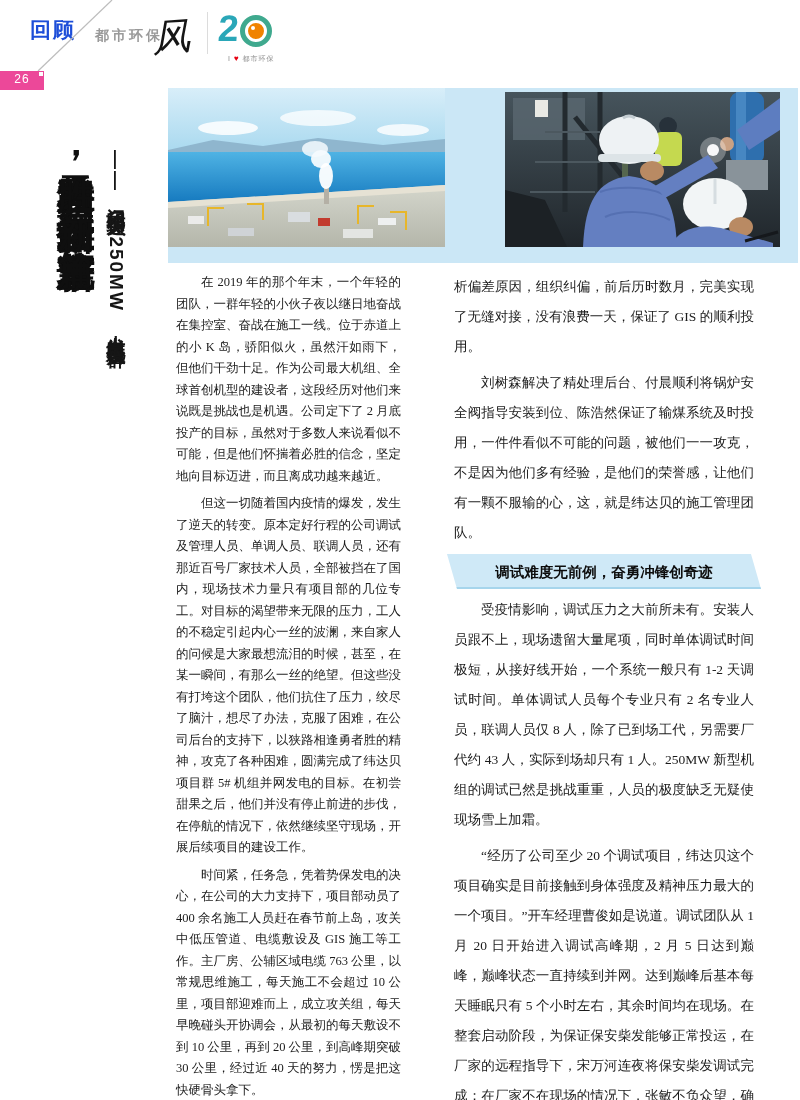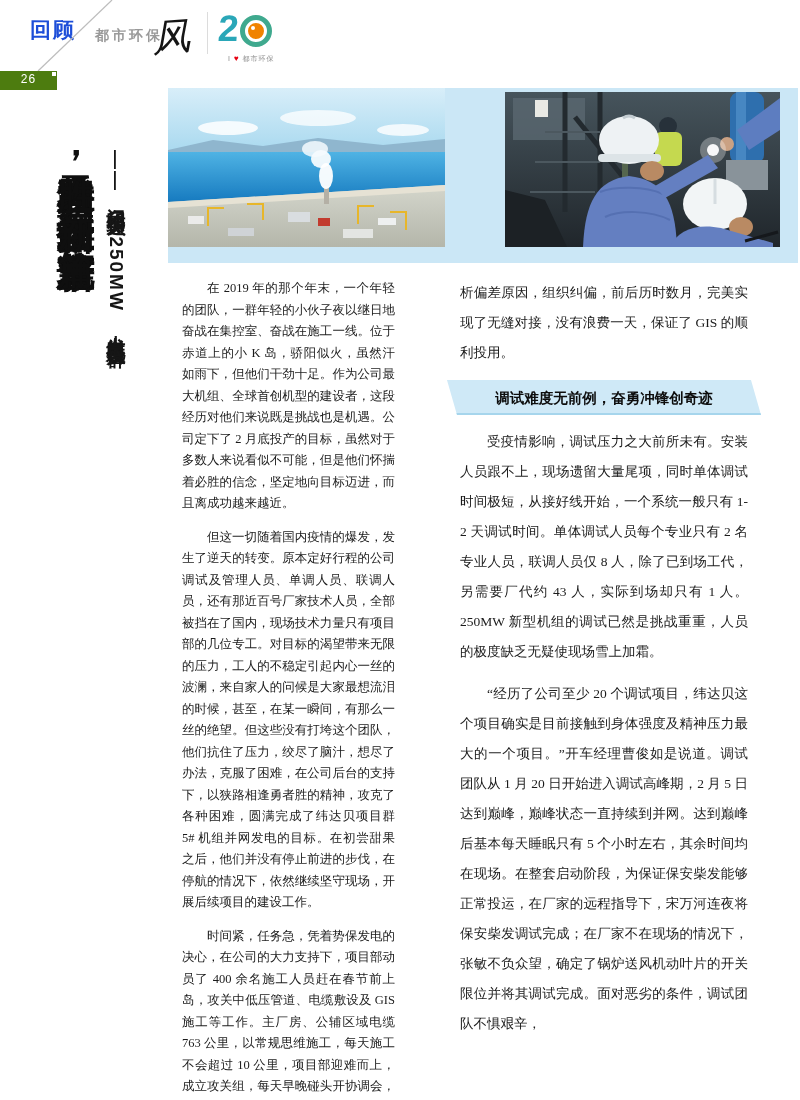--- a/index.html
+++ b/index.html
@@ -20,21 +20,21 @@
         font-size:37px;color:#2aa7b8;transform:skewX(-4deg);}
   .logo20 .ring-outer{position:absolute;left:22px;top:3px;width:22px;height:22px;border-radius:50%;
         border:5px solid #3fa98e;background:#fff;}
   .logo20 .ring-inner{position:absolute;left:30px;top:11px;width:10px;height:10px;border-radius:50%;
         border:3px solid #f08300;background:#f08300;}
   .logo20 .ring-dot{position:absolute;left:33px;top:14px;width:4px;height:4px;border-radius:50%;background:#fff;
         font-size:4px;color:#fff;overflow:hidden;}
   .logo-tagline{position:absolute;left:10px;top:42px;width:60px;font-family:"Liberation Sans",sans-serif;
         font-size:7px;color:#8a8a8a;letter-spacing:1px;white-space:nowrap;}
   .logo-tagline .heart{color:#e60012;font-size:8px;}
-  .pagenum-box{position:absolute;left:0;top:71px;width:28px;height:19px;background:#4d7c0f;padding-left:29px;}
+  .pagenum-box{position:absolute;left:0;top:71px;width:44px;height:19px;background:#ec4899;}
   .pagenum-box .num{position:absolute;left:0;top:1px;width:100%;text-align:center;color:#ffffff;
         font-family:"Liberation Sans",sans-serif;font-size:12px;letter-spacing:1px;}
   .pagenum-box .sq{position:absolute;right:1px;top:1px;width:4px;height:4px;background:#ffffff;}
 
   
   .photo-band{position:absolute;left:168px;top:88px;width:630px;height:175px;background:#cbe7f6;}
   .photo-left{position:absolute;left:168px;top:88px;width:277px;height:159px;}
   .photo-right{position:absolute;left:505px;top:92px;width:275px;height:155px;}
 
   
@@ -44,21 +44,21 @@
         color:#0f0f0f;line-height:56px;}
   .subtitle-v{position:absolute;left:103px;top:150px;height:520px;width:26px;
         writing-mode:vertical-rl;
         font-family:"Liberation Sans","DejaVu Sans",sans-serif;font-weight:700;font-size:19px;
         color:#161616;letter-spacing:2px;line-height:26px;}
 
   
   .col{position:absolute;top:266px;text-align:justify;}
   .col-left{left:170px;width:237px;font-size:12.5px;line-height:21.5px;}
   .col-right{left:448px;width:312px;font-size:13.5px;line-height:30px;}
-  .col p{margin:12px;text-indent:2em;}
+  .col p{margin:6px;text-indent:2em;}
   .col p.noindent{text-indent:0;}
 
   .sec-hdr{position:relative;isolation:isolate;margin:5px 2px 4px 2px;padding:3px 0 2px 0;text-align:center;
         font-family:Liberation Serif, serif;font-weight:700;font-size:14.5px;
         color:#0d0d0d;text-indent:0;}
   .sec-hdr::before{content:"";position:absolute;left:2px;right:2px;top:0;bottom:0;background:#cfe9f7;
         border-bottom:2px solid #a6d5ec;transform:skewX(16deg);z-index:-1;}
 </style>
 </head>
 <body>
@@ -181,18 +181,19 @@
 
   <div class="col col-left">
     <p>在 2019 年的那个年末，一个年轻的团队，一群年轻的小伙子夜以继日地奋战在集控室、奋战在施工一线。位于赤道上的小 K 岛，骄阳似火，虽然汗如雨下，但他们干劲十足。作为公司最大机组、全球首创机型的建设者，这段经历对他们来说既是挑战也是机遇。公司定下了 2 月底投产的目标，虽然对于多数人来说看似不可能，但是他们怀揣着必胜的信念，坚定地向目标迈进，而且离成功越来越近。</p>
     <p>但这一切随着国内疫情的爆发，发生了逆天的转变。原本定好行程的公司调试及管理人员、单调人员、联调人员，还有那近百号厂家技术人员，全部被挡在了国内，现场技术力量只有项目部的几位专工。对目标的渴望带来无限的压力，工人的不稳定引起内心一丝的波澜，来自家人的问候是大家最想流泪的时候，甚至，在某一瞬间，有那么一丝的绝望。但这些没有打垮这个团队，他们抗住了压力，绞尽了脑汁，想尽了办法，克服了困难，在公司后台的支持下，以狭路相逢勇者胜的精神，攻克了各种困难，圆满完成了纬达贝项目群 5# 机组并网发电的目标。在初尝甜果之后，他们并没有停止前进的步伐，在停航的情况下，依然继续坚守现场，开展后续项目的建设工作。</p>
     <p>时间紧，任务急，凭着势保发电的决心，在公司的大力支持下，项目部动员了 400 余名施工人员赶在春节前上岛，攻关中低压管道、电缆敷设及 GIS 施工等工作。主厂房、公辅区域电缆 763 公里，以常规思维施工，每天施工不会超过 10 公里，项目部迎难而上，成立攻关组，每天早晚碰头开协调会，从最初的每天敷设不到 10 公里，再到 20 公里，到高峰期突破 30 公里，经过近 40 天的努力，愣是把这快硬骨头拿下。</p>
 
   </div>
 
   <div class="col col-right">
     <p class="noindent">析偏差原因，组织纠偏，前后历时数月，完美实现了无缝对接，没有浪费一天，保证了 GIS 的顺利投用。</p>
+    <p>刘树森解决了精处理后台、付晨顺利将锅炉安全阀指导安装到位、陈浩然保证了输煤系统及时投用，一件件看似不可能的问题，被他们一一攻克，不是因为他们多有经验，是他们的荣誉感，让他们有一颗不服输的心，这，就是纬达贝的施工管理团队。</p>
     <div class="sec-hdr">调试难度无前例，奋勇冲锋创奇迹</div>
     <p>受疫情影响，调试压力之大前所未有。安装人员跟不上，现场遗留大量尾项，同时单体调试时间极短，从接好线开始，一个系统一般只有 1-2 天调试时间。单体调试人员每个专业只有 2 名专业人员，联调人员仅 8 人，除了已到场工代，另需要厂代约 43 人，实际到场却只有 1 人。250MW 新型机组的调试已然是挑战重重，人员的极度缺乏无疑使现场雪上加霜。</p>
     <p>“经历了公司至少 20 个调试项目，纬达贝这个项目确实是目前接触到身体强度及精神压力最大的一个项目。”开车经理曹俊如是说道。调试团队从 1 月 20 日开始进入调试高峰期，2 月 5 日达到巅峰，巅峰状态一直持续到并网。达到巅峰后基本每天睡眠只有 5 个小时左右，其余时间均在现场。在整套启动阶段，为保证保安柴发能够正常投运，在厂家的远程指导下，宋万河连夜将保安柴发调试完成；在厂家不在现场的情况下，张敏不负众望，确定了锅炉送风机动叶片的开关限位并将其调试完成。面对恶劣的条件，调试团队不惧艰辛，</p>
   </div>
 
 </div>
 
 </body></html>

